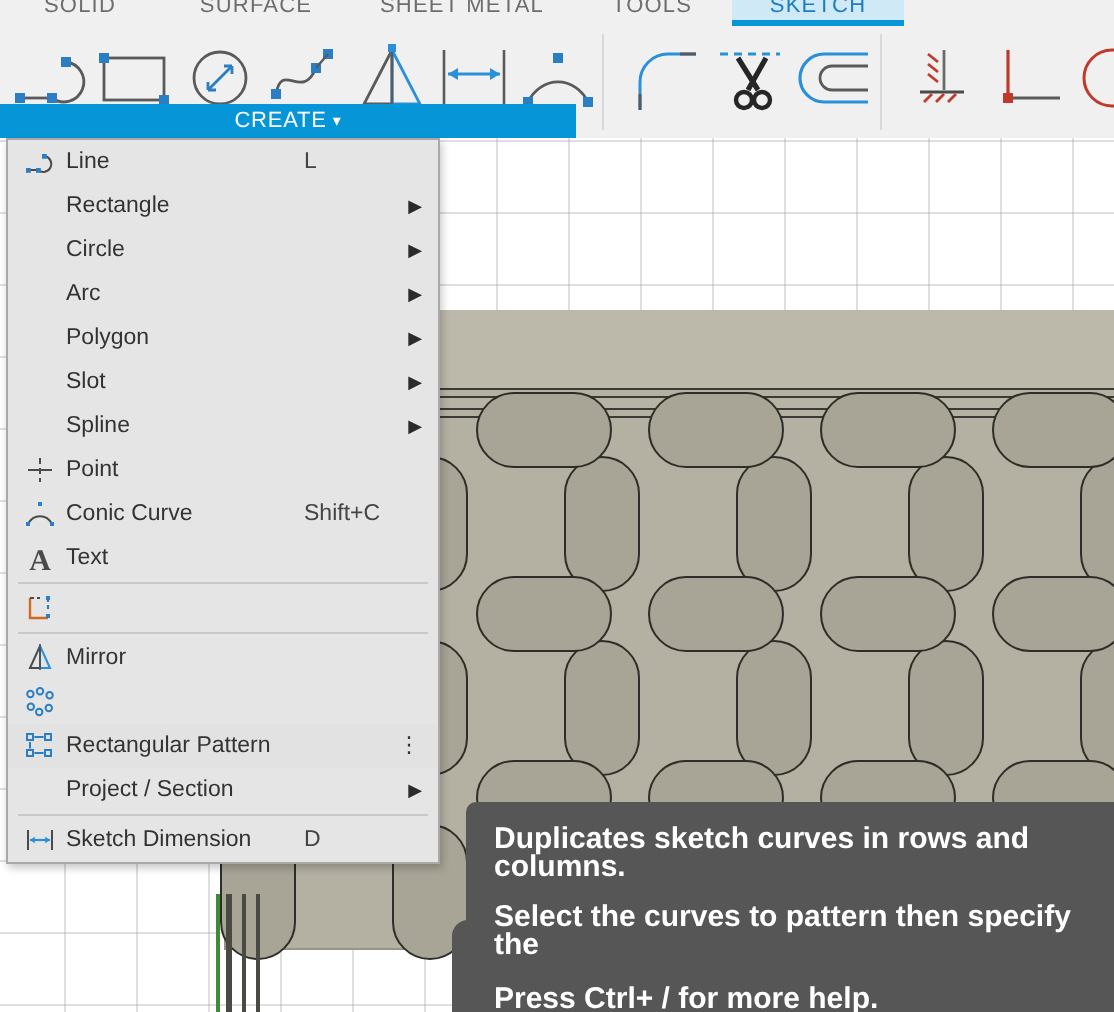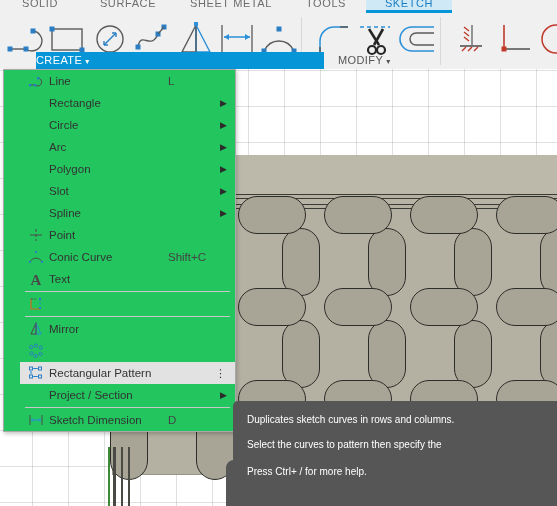--- a/index.html
+++ b/index.html
@@ -45,40 +45,40 @@
   .tab{position:absolute;top:-6px;height:19px;font-size:11px;color:#6d6d6d;letter-spacing:.6px;
        text-align:center;line-height:19px;white-space:nowrap;}
   .tab.active{background:#cfe9f7;color:#1a7ec2;}
   .tab-underline{position:absolute;top:10px;height:3px;background:#0696d7;}
 
   
   #ribbon{position:absolute;left:0;top:13px;width:557px;height:56px;background:#f0f0f0;z-index:29;}
   .tool-sep{position:absolute;top:4px;width:1px;height:48px;background:#d8d8d8;}
   .tool-icon{position:absolute;top:4px;width:52px;height:44px;}
   .grp-label{position:absolute;height:17px;line-height:17px;font-size:11px;color:#555;
-             text-align:left;letter-spacing:.4px;white-space:nowrap;margin-left:36px;}
+             text-align:center;letter-spacing:.4px;white-space:nowrap;}
   .grp-label .caret{font-size:8px;vertical-align:middle;margin-left:3px;}
   .grp-label.create{background:#0696d7;color:#ffffff;}
 
   
-  #menu{position:absolute;left:3px;top:69px;width:215px;background:#22c55e;
-        border:1px solid #a9a9a9;z-index:40;box-shadow:1px 2px 4px rgba(0,0,0,.22);padding-left:16px;}
+  #menu{position:absolute;left:3px;top:69px;width:215px;background:#e5e5e5;
+        border:1px solid #a9a9a9;z-index:40;box-shadow:1px 2px 4px rgba(0,0,0,.22);}
   .mi{position:relative;height:22px;line-height:22px;font-size:11.5px;color:#333;cursor:default;}
   .mi.sel{background:#e2e2e2;}
   .mi .ico{position:absolute;left:8px;top:3px;width:16px;height:16px;}
   .mi .lbl{position:absolute;left:29px;top:0;white-space:nowrap;}
   .mi .shortcut{position:absolute;left:148px;top:0;color:#444;font-size:11.5px;}
   .mi .arrow{position:absolute;right:8px;top:0;font-size:9px;color:#2b2b2b;line-height:22px;}
   .mi .dots{position:absolute;right:9px;top:0;font-size:11px;color:#333;line-height:22px;letter-spacing:0;}
   .mdiv{height:1px;background:#c8c8c8;margin:1px 5px;}
 
   
   #tooltip{position:absolute;left:233px;top:401px;width:324px;height:105px;
            background:#565656;border-radius:5px 0 0 5px;z-index:45;}
-  #tooltip p{margin:0;color:#ffffff;font-size:10px;font-weight:normal;line-height:14px;}
+  #tooltip p{margin:0;color:#ffffff;font-size:15px;font-weight:bold;line-height:14px;}
   .tt-inner{padding:12px 14px 0 14px;}
   .tt-gap{height:11px;}
   .tt-gap2{height:13px;}
 </style>
 </head>
 <body>
 
 <div id="viewport">
   <div class="grid-layer"></div>
 
@@ -251,23 +251,20 @@
   </div>
   <div class="tool-icon" style="left:530px;">
     <svg width="52" height="44" viewBox="0 0 52 44">
         <circle cx="26" cy="22" r="14" stroke="#c0392b" stroke-width="1.5" fill="none"></circle>
       </svg>
   </div>
 
   <div class="grp-label create" style="left:0px;top:39px;width:288px;">
     <span>CREATE</span><span class="caret">▾</span>
   </div>
-  <div class="grp-label" style="left:302px;top:39px;width:136px;">
-    <span>MODIFY</span><span class="caret">▾</span>
-  </div>
 </div>
 
 <div id="menu">
     <div class="mi">
       <span class="ico"><svg width="16" height="16" viewBox="0 0 16 16">
           <path d="M2,12 L7,12" stroke="#4a4a4a" stroke-width="1" fill="none"></path>
           <path d="M7,12 A4,4 0 1 0 10,5" stroke="#4a4a4a" stroke-width="1" fill="none"></path>
           <rect x="1" y="11" width="2.4" height="2.4" fill="#2a7fc4"></rect>
           <rect x="6" y="11" width="2.4" height="2.4" fill="#2a7fc4"></rect>
           <rect x="9" y="4" width="2.4" height="2.4" fill="#2a7fc4"></rect>

